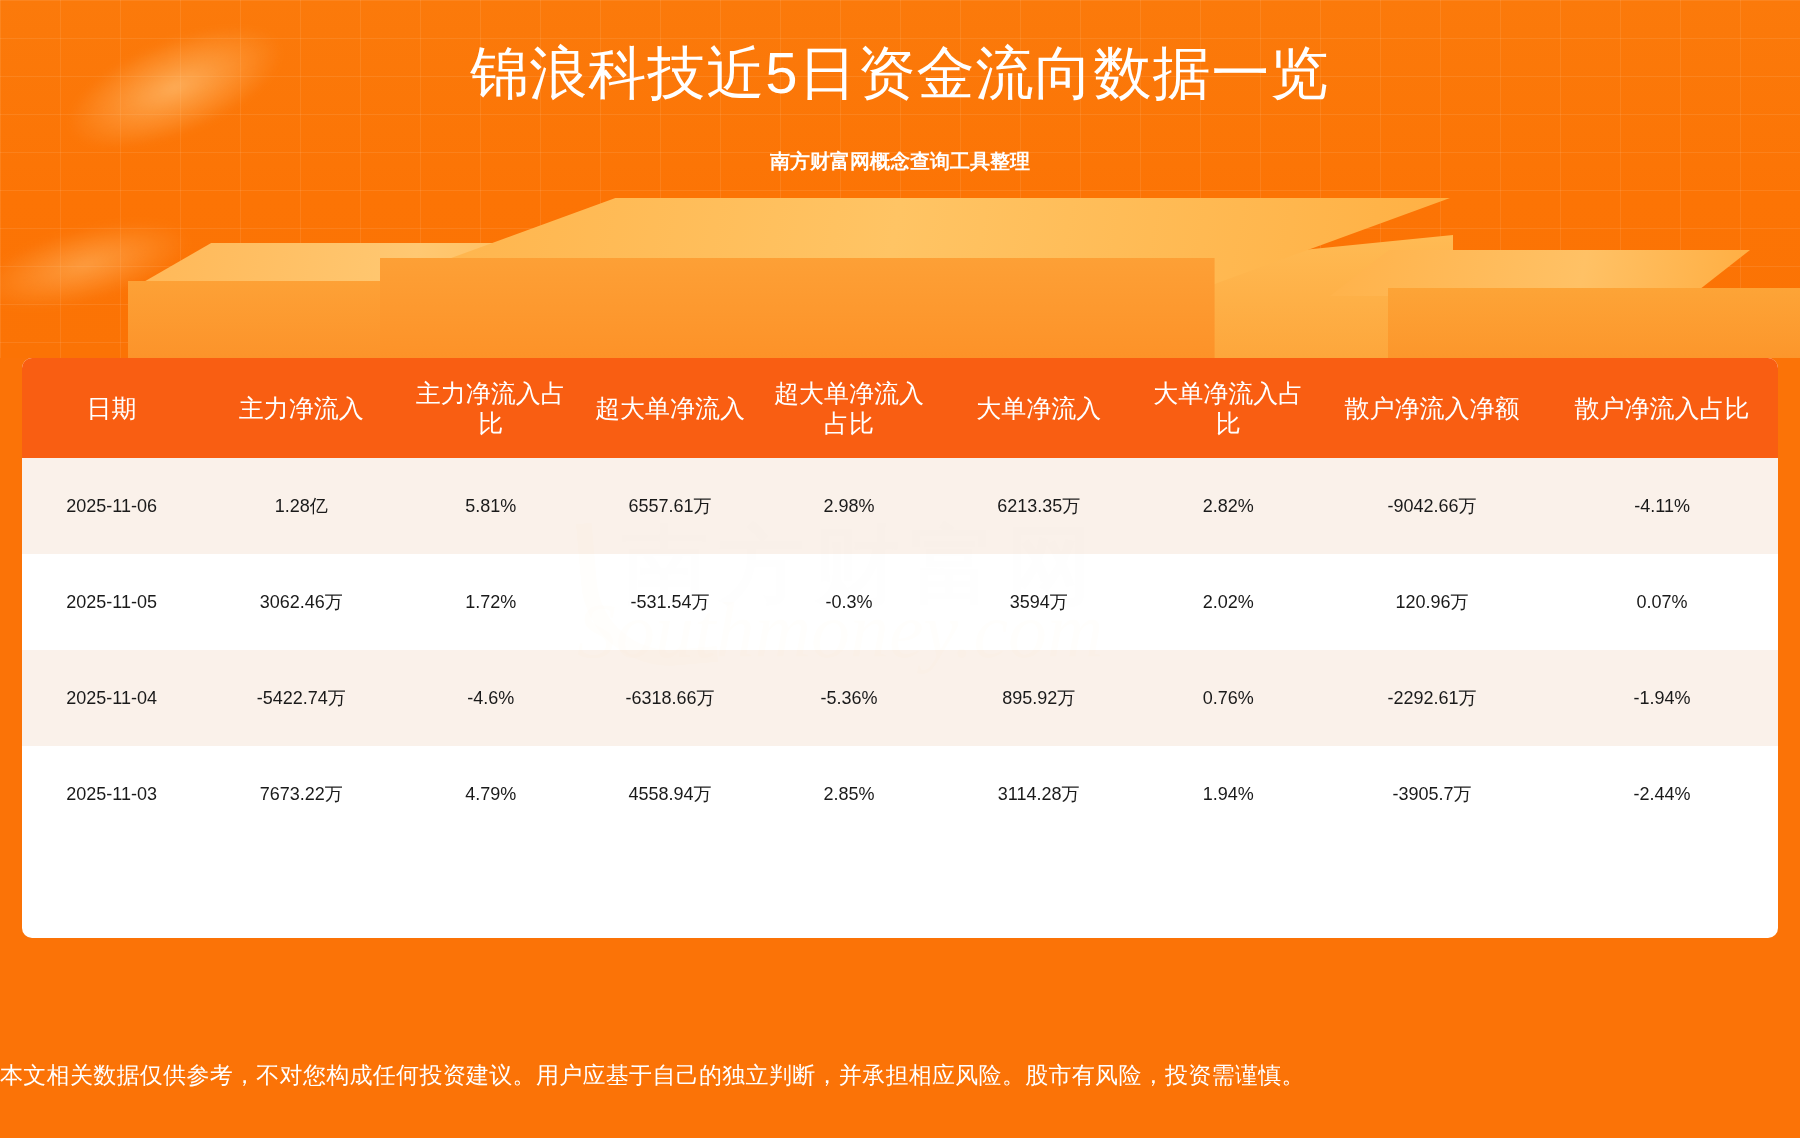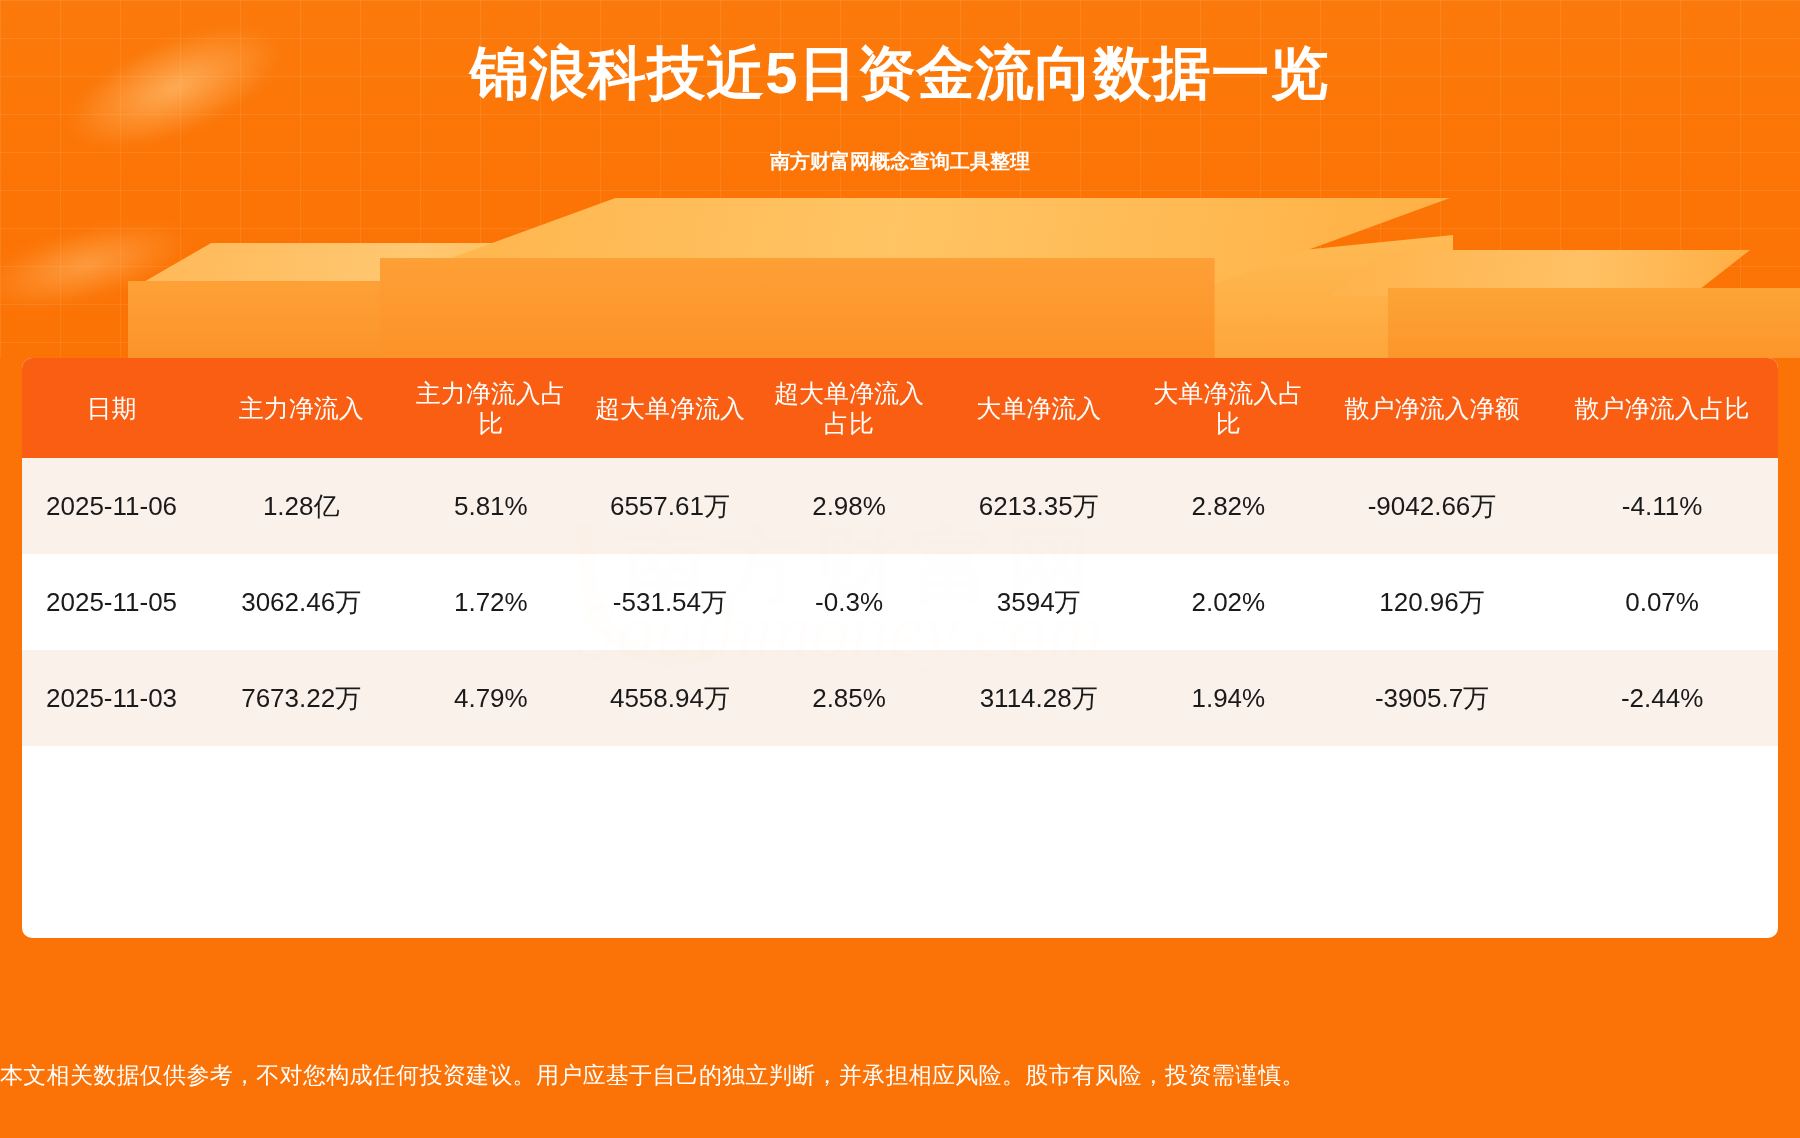--- a/index.html
+++ b/index.html
@@ -112,21 +112,21 @@
   }
   #pill-a { left: 535px; top: 236px; width: 42px; height: 40px; }
   #pill-b { left: 620px; top: 245px; width: 48px; height: 46px; }
 
   #title {
     position: absolute;
     left: 0; top: 40px;
     width: 1800px;
     text-align: center;
     font-size: 58px;
-    font-weight: bold;
+    font-weight: normal;
     color: #FFFFFF;
     letter-spacing: 1px;
     line-height: 1.15;
     z-index: 5;
   }
 
   #subtitle {
     position: absolute;
     left: 0; top: 148px;
     width: 1800px;
@@ -163,21 +163,21 @@
     font-size: 25px;
     font-weight: normal;
     height: 100px;
     padding: 6px 4px;
     text-align: center;
     vertical-align: middle;
     line-height: 1.22;
   }
 
   tbody td {
-    font-size: 26px;
+    font-size: 18px;
     color: #1A1A1A;
     height: 96px;
     text-align: center;
     vertical-align: middle;
     padding: 4px 8px;
     white-space: nowrap;
   }
 
   tbody tr:nth-child(odd)  td { background: rgba(250,240,232,0.92); }
   tbody tr:nth-child(even) td { background: rgba(255,255,255,0.92); }
@@ -303,20 +303,31 @@
         <td>3062.46万</td>
         <td>1.72%</td>
         <td>-531.54万</td>
         <td>-0.3%</td>
         <td>3594万</td>
         <td>2.02%</td>
         <td>120.96万</td>
         <td>0.07%</td>
       </tr>
       <tr>
+        <td>2025-11-04</td>
+        <td>-5422.74万</td>
+        <td>-4.6%</td>
+        <td>-6318.66万</td>
+        <td>-5.36%</td>
+        <td>895.92万</td>
+        <td>0.76%</td>
+        <td>-2292.61万</td>
+        <td>-1.94%</td>
+      </tr>
+      <tr>
         <td>2025-11-03</td>
         <td>7673.22万</td>
         <td>4.79%</td>
         <td>4558.94万</td>
         <td>2.85%</td>
         <td>3114.28万</td>
         <td>1.94%</td>
         <td>-3905.7万</td>
         <td>-2.44%</td>
       </tr>

